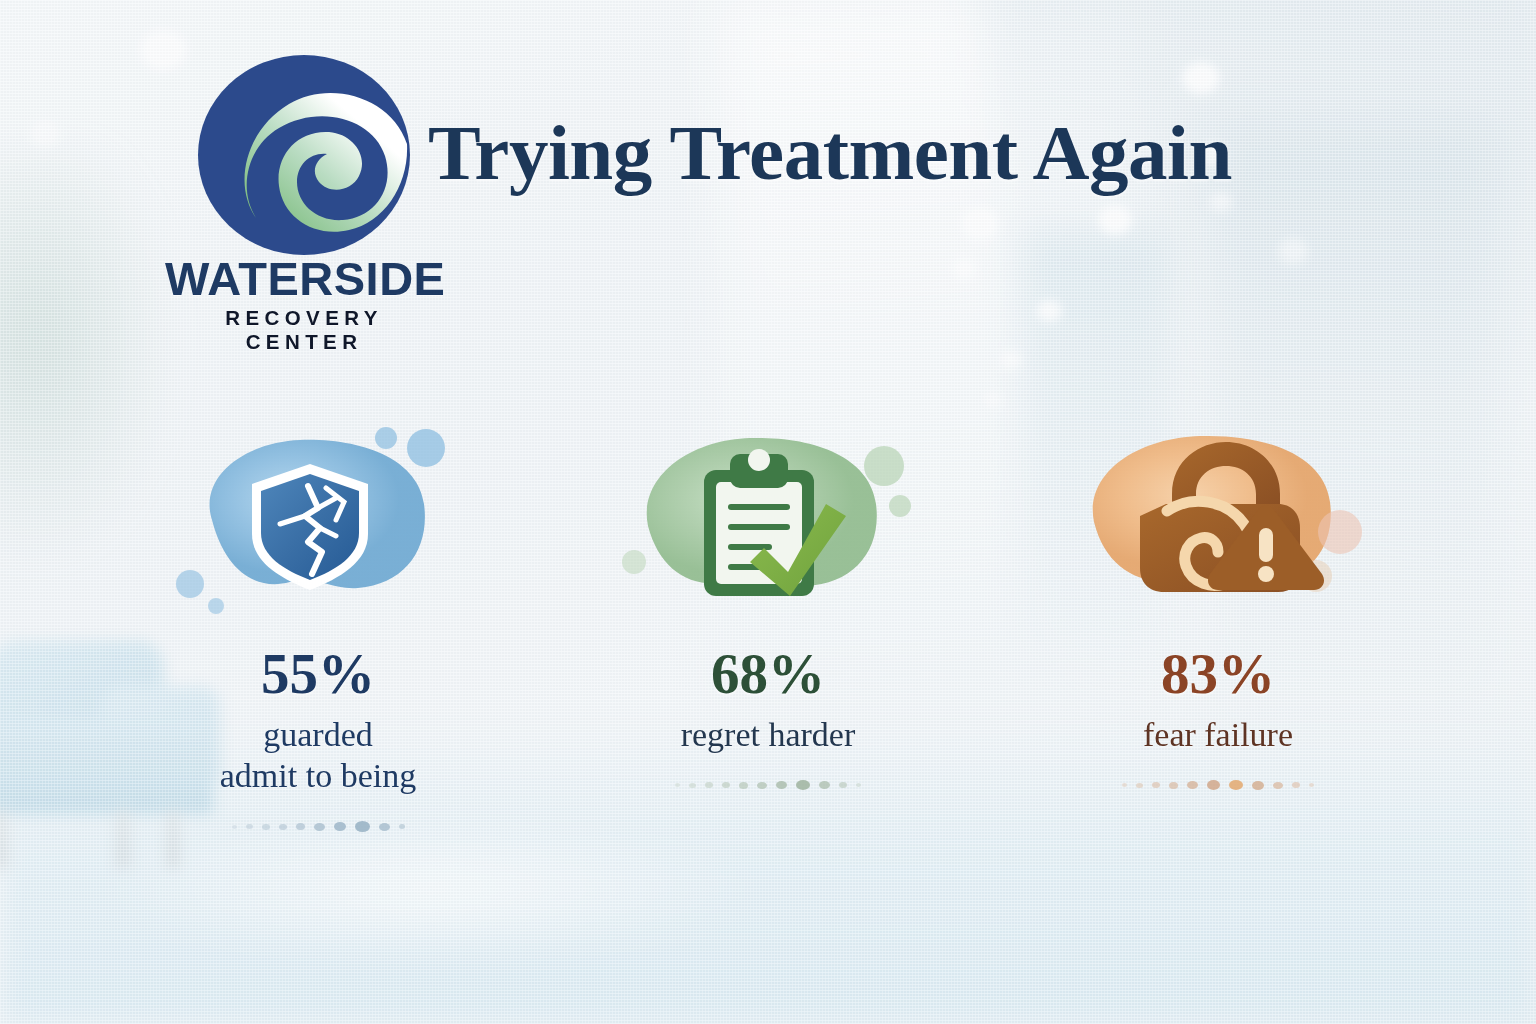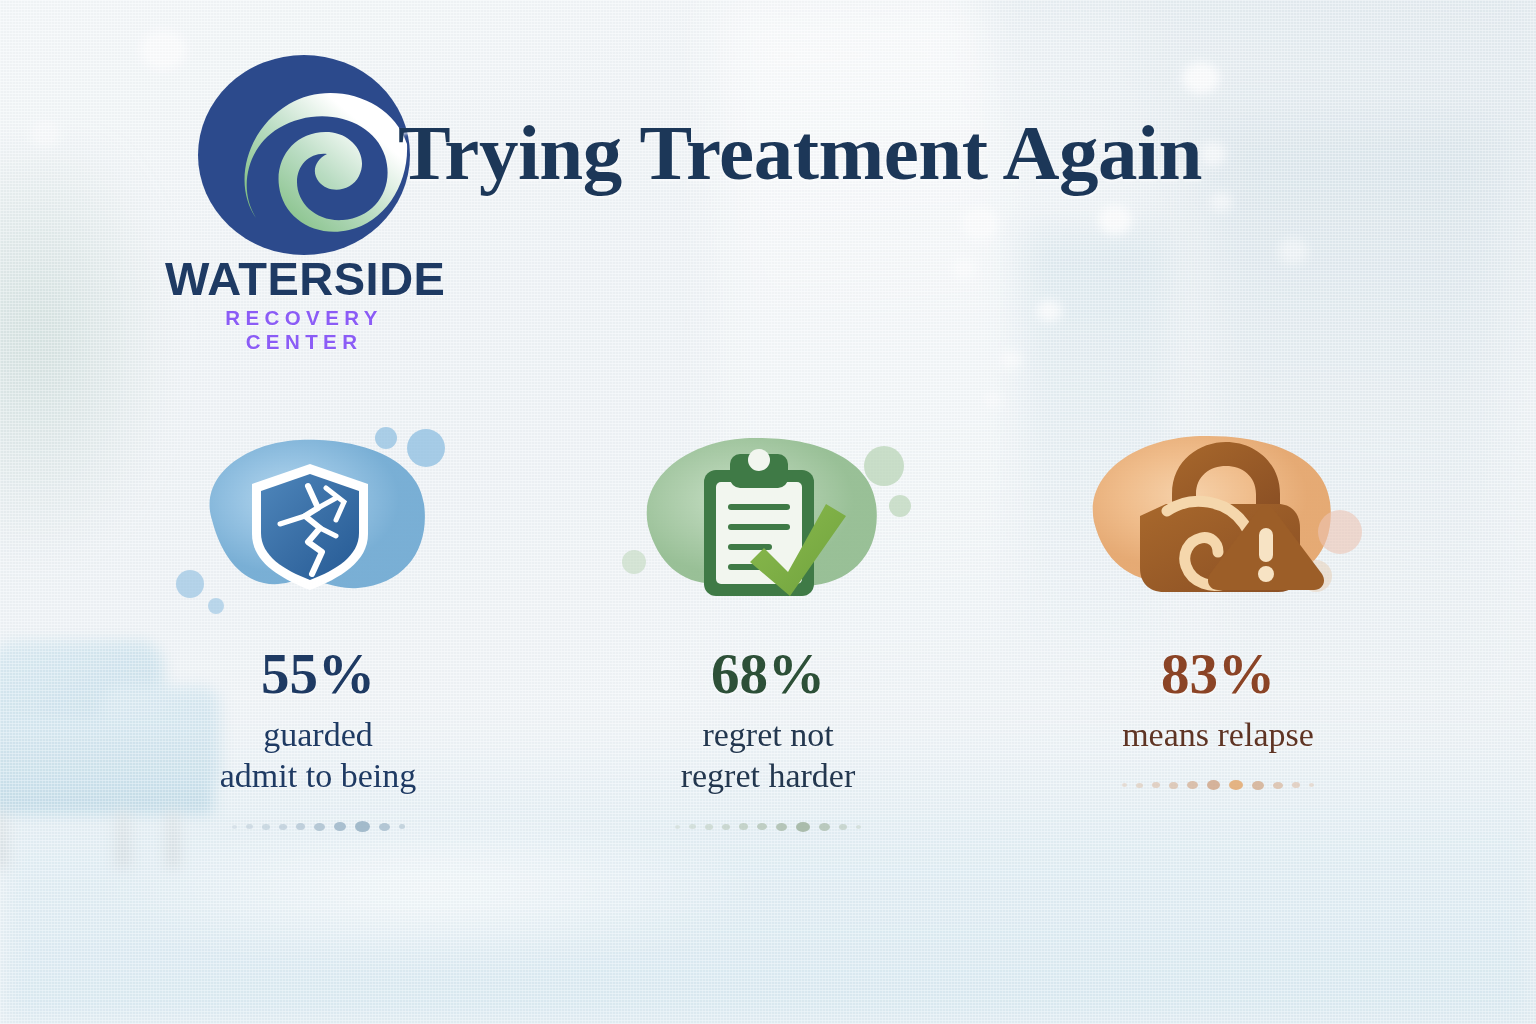--- a/index.html
+++ b/index.html
@@ -108,28 +108,28 @@
     line-height:.96;
     margin-top:-6px;
     text-shadow:0 1px 1px rgba(255,255,255,.7);
   }
   .logo-sub {
     text-align:center;
     font-family:"Liberation Sans", sans-serif;
     font-weight:700;
     font-size:20.5px;
     letter-spacing:5.4px;
-    color:#8b5cf6;
+    color:#0f172a;
     margin-top:5px;
     text-shadow:0 1px 1px rgba(255,255,255,.7);
   }
 
   
   .title {
-    position:absolute; left:398px; top:108px;
+    position:absolute; left:428px; top:108px;
     font-family:"Liberation Serif", serif;
     font-weight:700;
     font-size:79px;
     letter-spacing:-0.5px;
     color:#1c3758;
     text-shadow:0 2px 3px rgba(255,255,255,.65);
     white-space:nowrap;
   }
 
   
@@ -306,21 +306,20 @@
           <circle cx="141" cy="36" r="11" fill="#f2f6ef"></circle>
           <rect x="110" y="80" width="62" height="6" rx="3" fill="#3f7a46"></rect>
           <rect x="110" y="100" width="62" height="6" rx="3" fill="#3f7a46"></rect>
           <rect x="110" y="120" width="44" height="6" rx="3" fill="#3f7a46"></rect>
           <rect x="110" y="140" width="44" height="6" rx="3" fill="#3f7a46"></rect>
           <path d="M146 124 L170 148 L208 80 L228 92 L172 172 L132 138 Z" fill="url(#ck2)"></path>
         </svg>
       </div>
       <div class="stat" style="color:#2d5038">68%</div>
       <div class="caption" style="color:#23374f">
-        <div>regret not</div>
         <div>regret harder</div>
       </div>
       <div class="dots">
         <i style="width:5px;height:4px;background:#c3d0c3;opacity:.4"></i>
         <i style="width:7px;height:5px;background:#bdcbbd;opacity:.45"></i>
         <i style="width:8px;height:6px;background:#b8c7b8;opacity:.5"></i>
         <i style="width:8px;height:6px;background:#b3c3b3;opacity:.55"></i>
         <i style="width:9px;height:7px;background:#aebfae;opacity:.6"></i>
         <i style="width:10px;height:7px;background:#a9bba9;opacity:.65"></i>
         <i style="width:11px;height:8px;background:#a4b7a4;opacity:.75"></i>
@@ -366,21 +365,21 @@
             <path d="M188 90 L248 160 C254 167 250 174 242 174 L134 174 C126 174 122 167 128 160 Z" fill="#a8682c" opacity="0"></path>
           </g>
           <path d="M190 86 C194 80 202 80 206 86 L254 150 C259 158 254 166 246 166 L150 166
                    C142 166 137 158 142 150 Z" fill="#9c5e28"></path>
           <rect x="191" y="104" width="14" height="34" rx="7" fill="#f7e3c4"></rect>
           <circle cx="198" cy="150" r="8" fill="#f7e3c4"></circle>
         </svg>
       </div>
       <div class="stat" style="color:#8b4426">83%</div>
       <div class="caption" style="color:#5e3424">
-        <div>means relapse</div>
+        <div>fear failure</div>
       </div>
       <div class="dots">
         <i style="width:5px;height:4px;background:#dfc3ac;opacity:.45"></i>
         <i style="width:7px;height:5px;background:#dcbda4;opacity:.5"></i>
         <i style="width:8px;height:6px;background:#d9b79c;opacity:.55"></i>
         <i style="width:9px;height:7px;background:#d6b194;opacity:.6"></i>
         <i style="width:11px;height:8px;background:#d3ab8d;opacity:.7"></i>
         <i style="width:13px;height:10px;background:#cfa383;opacity:.8"></i>
         <i style="width:14px;height:10px;background:#e3a86f;opacity:.85"></i>
         <i style="width:12px;height:9px;background:#d2a786;opacity:.75"></i>

